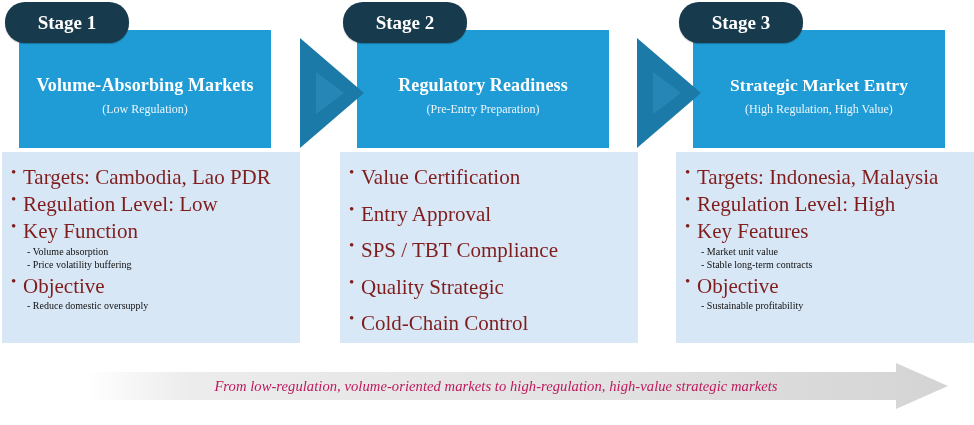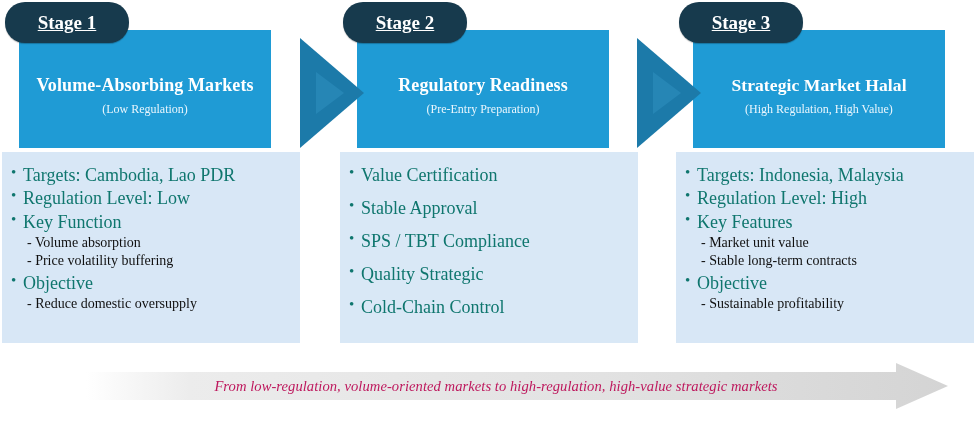--- a/index.html
+++ b/index.html
@@ -78,58 +78,57 @@
     background: #173a4d;
     border-radius: 20px;
     display: flex;
     align-items: center;
     justify-content: center;
     color: #ffffff;
     font-weight: bold;
     font-size: 19px;
     z-index: 4;
     box-shadow: 0 1px 1px rgba(0,0,0,0.25);
-    text-decoration: underline;
   }
 
   
   .stage-body {
     position: absolute;
     left: 0;
     top: 152px;
     width: 298px;
     height: 191px;
     background: #d8e7f6;
     box-sizing: border-box;
     padding: 13px 10px 8px 9px;
     z-index: 1;
   }
   .stage-2 .stage-body { background: #d9e8f6; }
 
   .bullet {
     position: relative;
-    color: #0f766e;
-    font-size: 18px;
+    color: #7f1d1d;
+    font-size: 21px;
     line-height: 1.17;
     padding-left: 12px;
     margin-bottom: 2px;
     white-space: nowrap;
   }
   .bullet::before {
     content: "•";
     position: absolute;
     left: 0;
     top: -1px;
     font-size: 15px;
   }
   .bullet.gap { margin-top: 3px; }
   .bullet.loose { margin-bottom: 12px; }
   .sub {
     color: #101010;
-    font-size: 14px;
+    font-size: 10px;
     line-height: 1.2;
     padding-left: 16px;
     margin-bottom: 1px;
     white-space: nowrap;
   }
 
   
   .connector {
     position: absolute;
     top: 38px;
@@ -187,30 +186,30 @@
   </div>
 
   <div class="stage stage-2">
     <div class="stage-header">
       <div class="stage-title">Regulatory Readiness</div>
       <div class="stage-sub">(Pre-Entry Preparation)</div>
     </div>
     <div class="stage-tag">Stage 2</div>
     <div class="stage-body">
       <div class="bullet loose">Value Certification</div>
-      <div class="bullet loose">Stable Approval</div>
+      <div class="bullet loose">Entry Approval</div>
       <div class="bullet loose">SPS / TBT Compliance</div>
       <div class="bullet loose">Quality Strategic</div>
       <div class="bullet loose">Cold-Chain Control</div>
     </div>
   </div>
 
   <div class="stage stage-3">
     <div class="stage-header">
-      <div class="stage-title">Strategic Market Halal</div>
+      <div class="stage-title">Strategic Market Entry</div>
       <div class="stage-sub">(High Regulation, High Value)</div>
     </div>
     <div class="stage-tag">Stage 3</div>
     <div class="stage-body">
       <div class="bullet">Targets: Indonesia, Malaysia</div>
       <div class="bullet">Regulation Level: High</div>
       <div class="bullet gap">Key Features</div>
       <div class="sub">- Market unit value</div>
       <div class="sub">- Stable long-term contracts</div>
       <div class="bullet gap">Objective</div>

